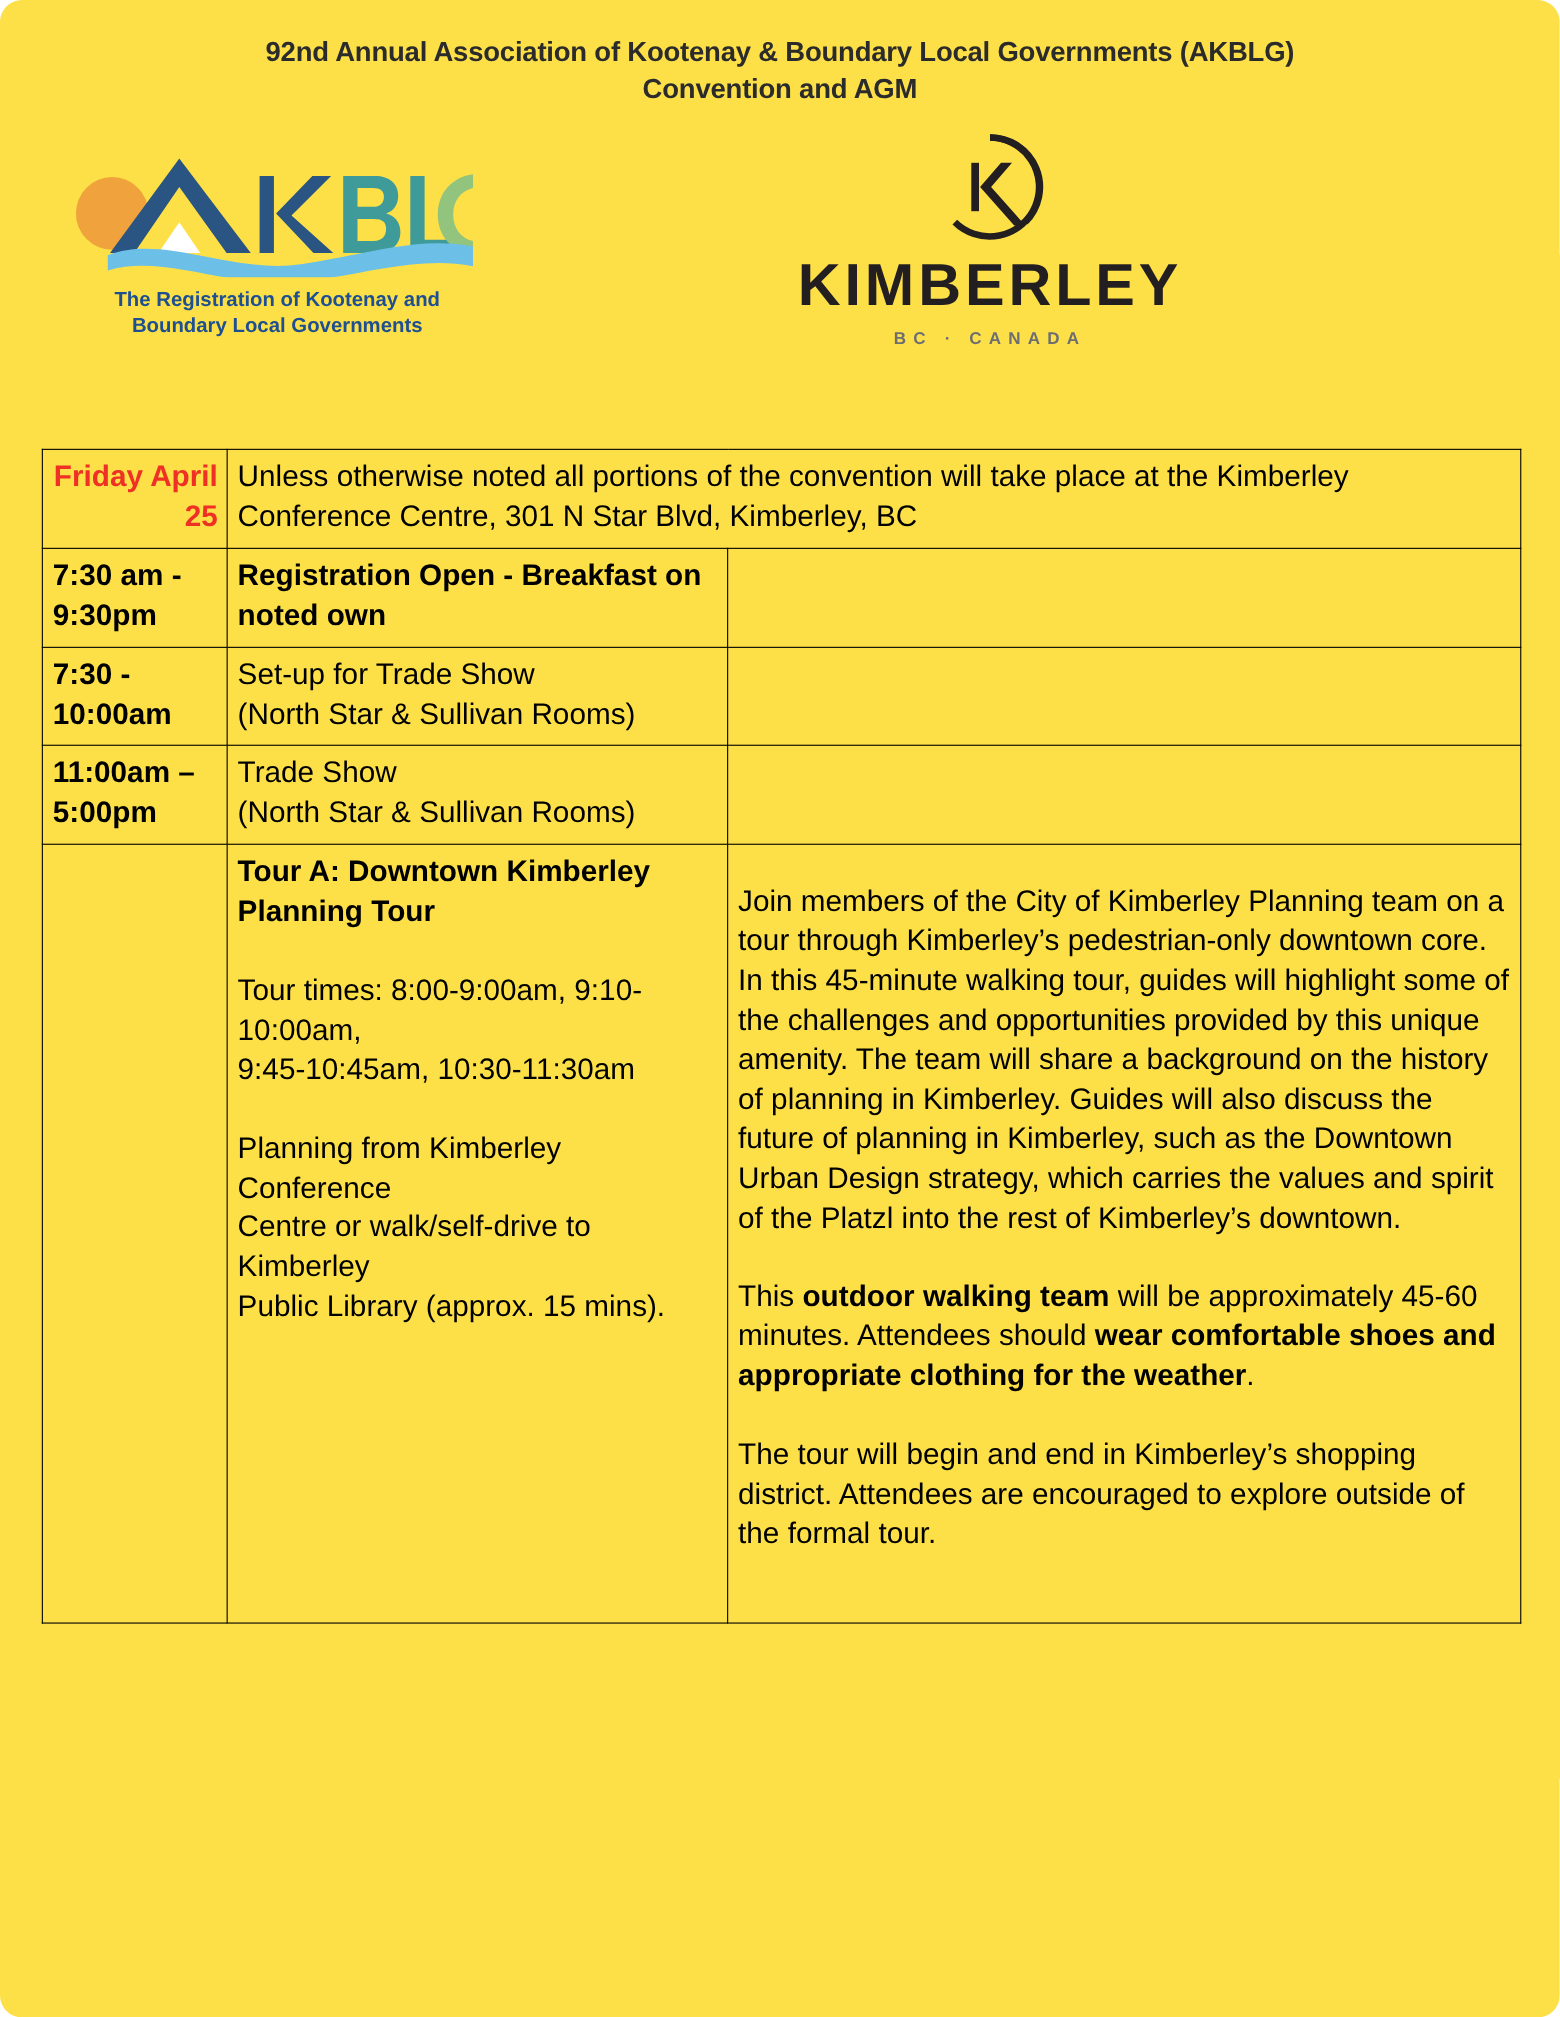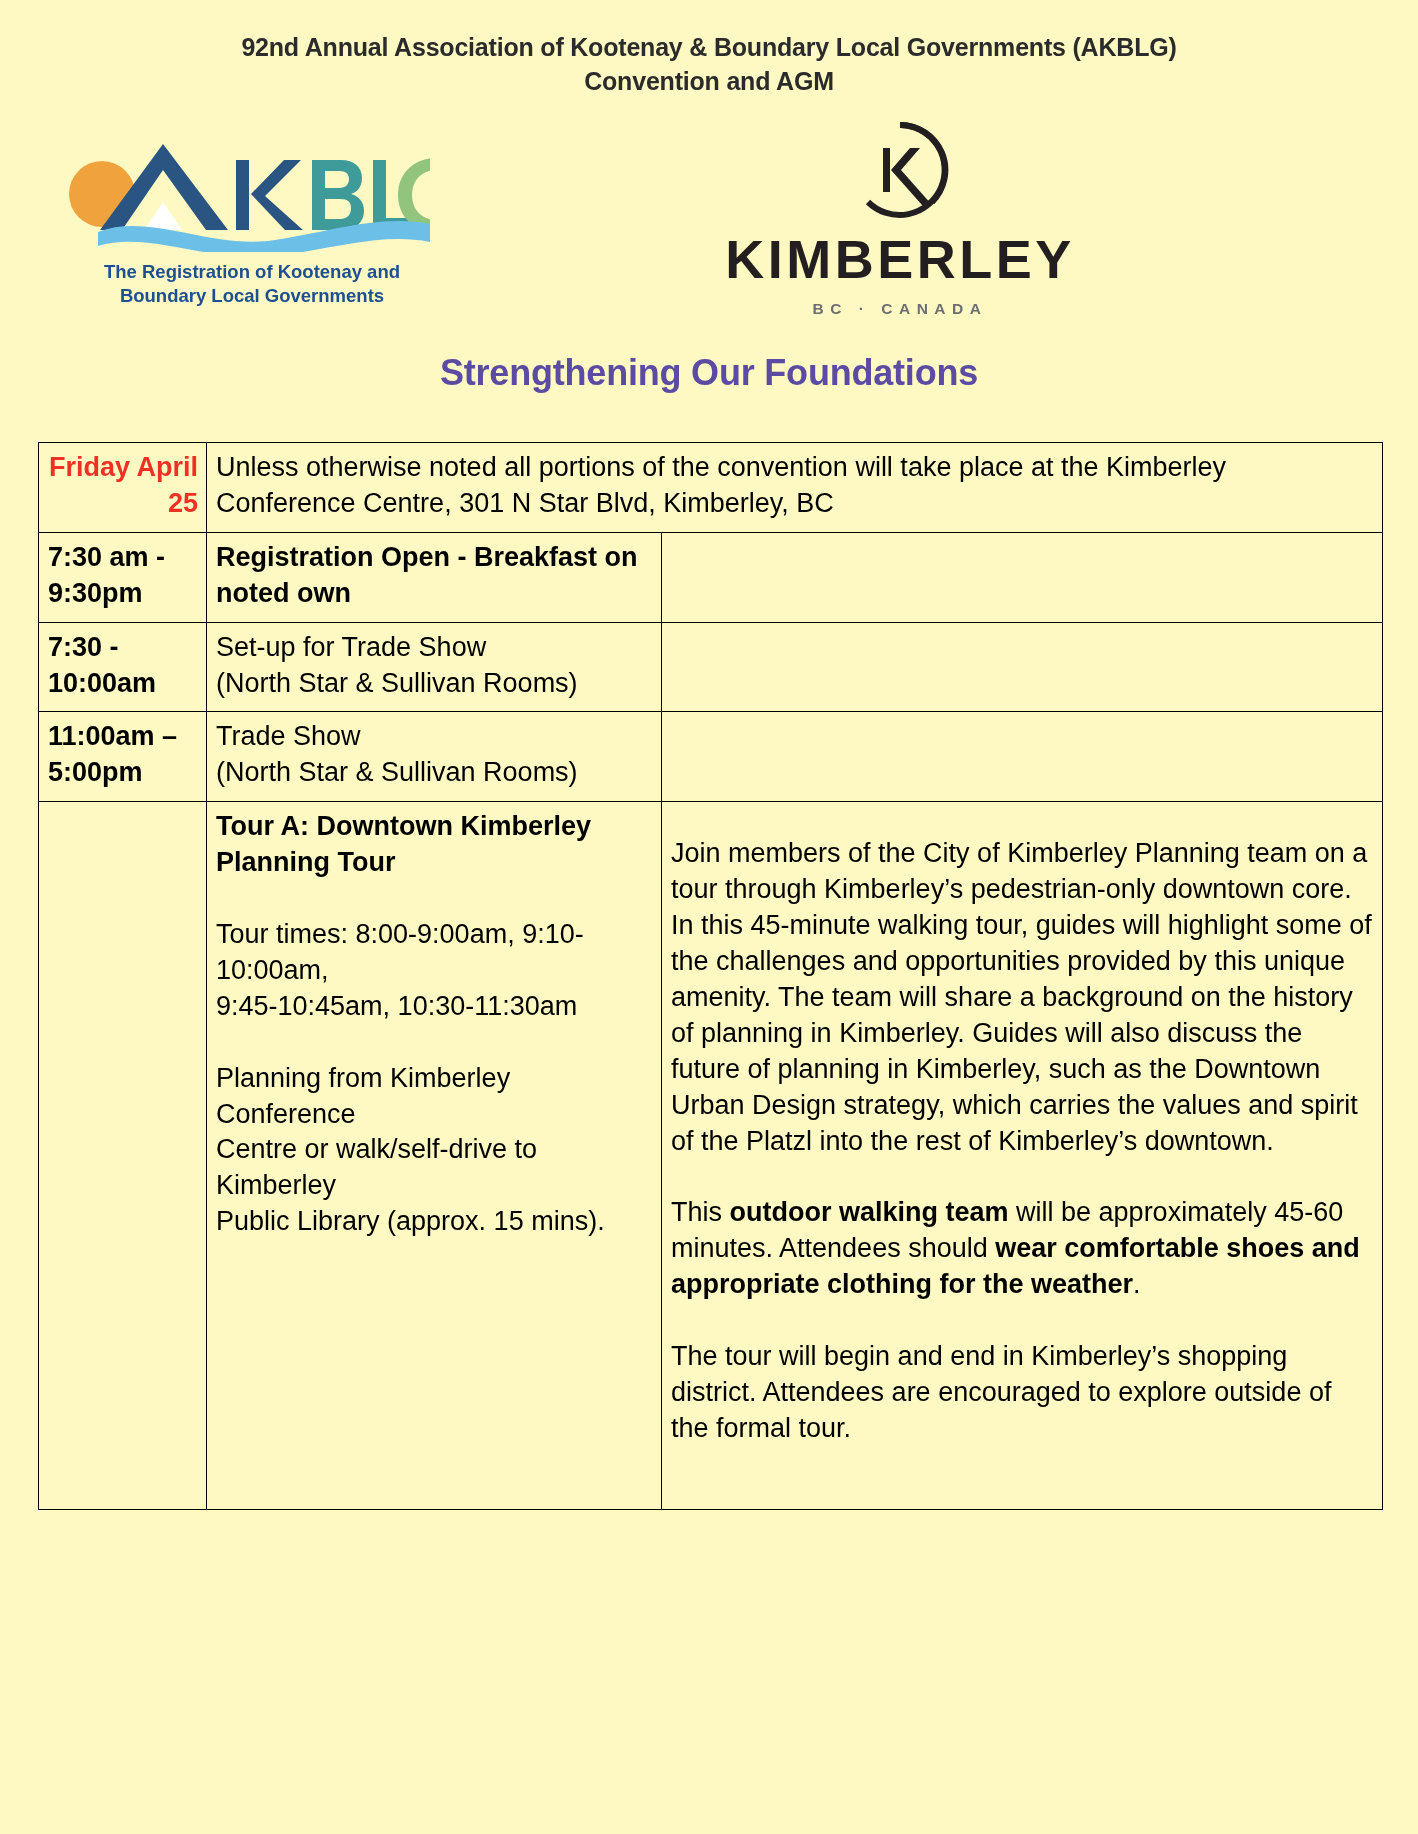--- a/index.html
+++ b/index.html
@@ -10,23 +10,24 @@
   body {
     width: 1418px;
     font-family: "Liberation Sans", sans-serif;
     color: #000000;
     -webkit-font-smoothing: antialiased;
   }
   .page {
     width: 1418px;
     min-height: 1834px;
     position: relative;
-    background: #fef9c3;
+    background: #fde047;
     box-sizing: border-box;
     padding: 0;
+    border-radius: 20px;
   }
 
   
   .doc-title {
     text-align: center;
     font-weight: bold;
     font-size: 25px;
     line-height: 1.36;
     letter-spacing: -0.2px;
     color: #2b2b2b;
@@ -202,21 +203,20 @@
           <path d="M50 5 A45 45 0 0 1 82 82" fill="none" stroke="#231f20" stroke-width="6"></path>
           <rect x="33" y="28" width="7" height="44" fill="#231f20"></rect>
           <path d="M41 50 L60 28 L70 28 L51 50 L82 85 L72 85 Z" fill="#231f20"></path>
         </svg>
       </div>
       <div class="kimberley-word">KIMBERLEY</div>
       <div class="kimberley-tag">BC · CANADA</div>
     </div>
   </div>
 
-  <div class="tagline">Strengthening Our Foundations</div>
 
   <div class="sched-wrap">
     <table class="sched">
       <colgroup>
           <col class="c1">
           <col class="c2">
           <col class="c3">
         </colgroup>
       <tbody>
         <tr>

